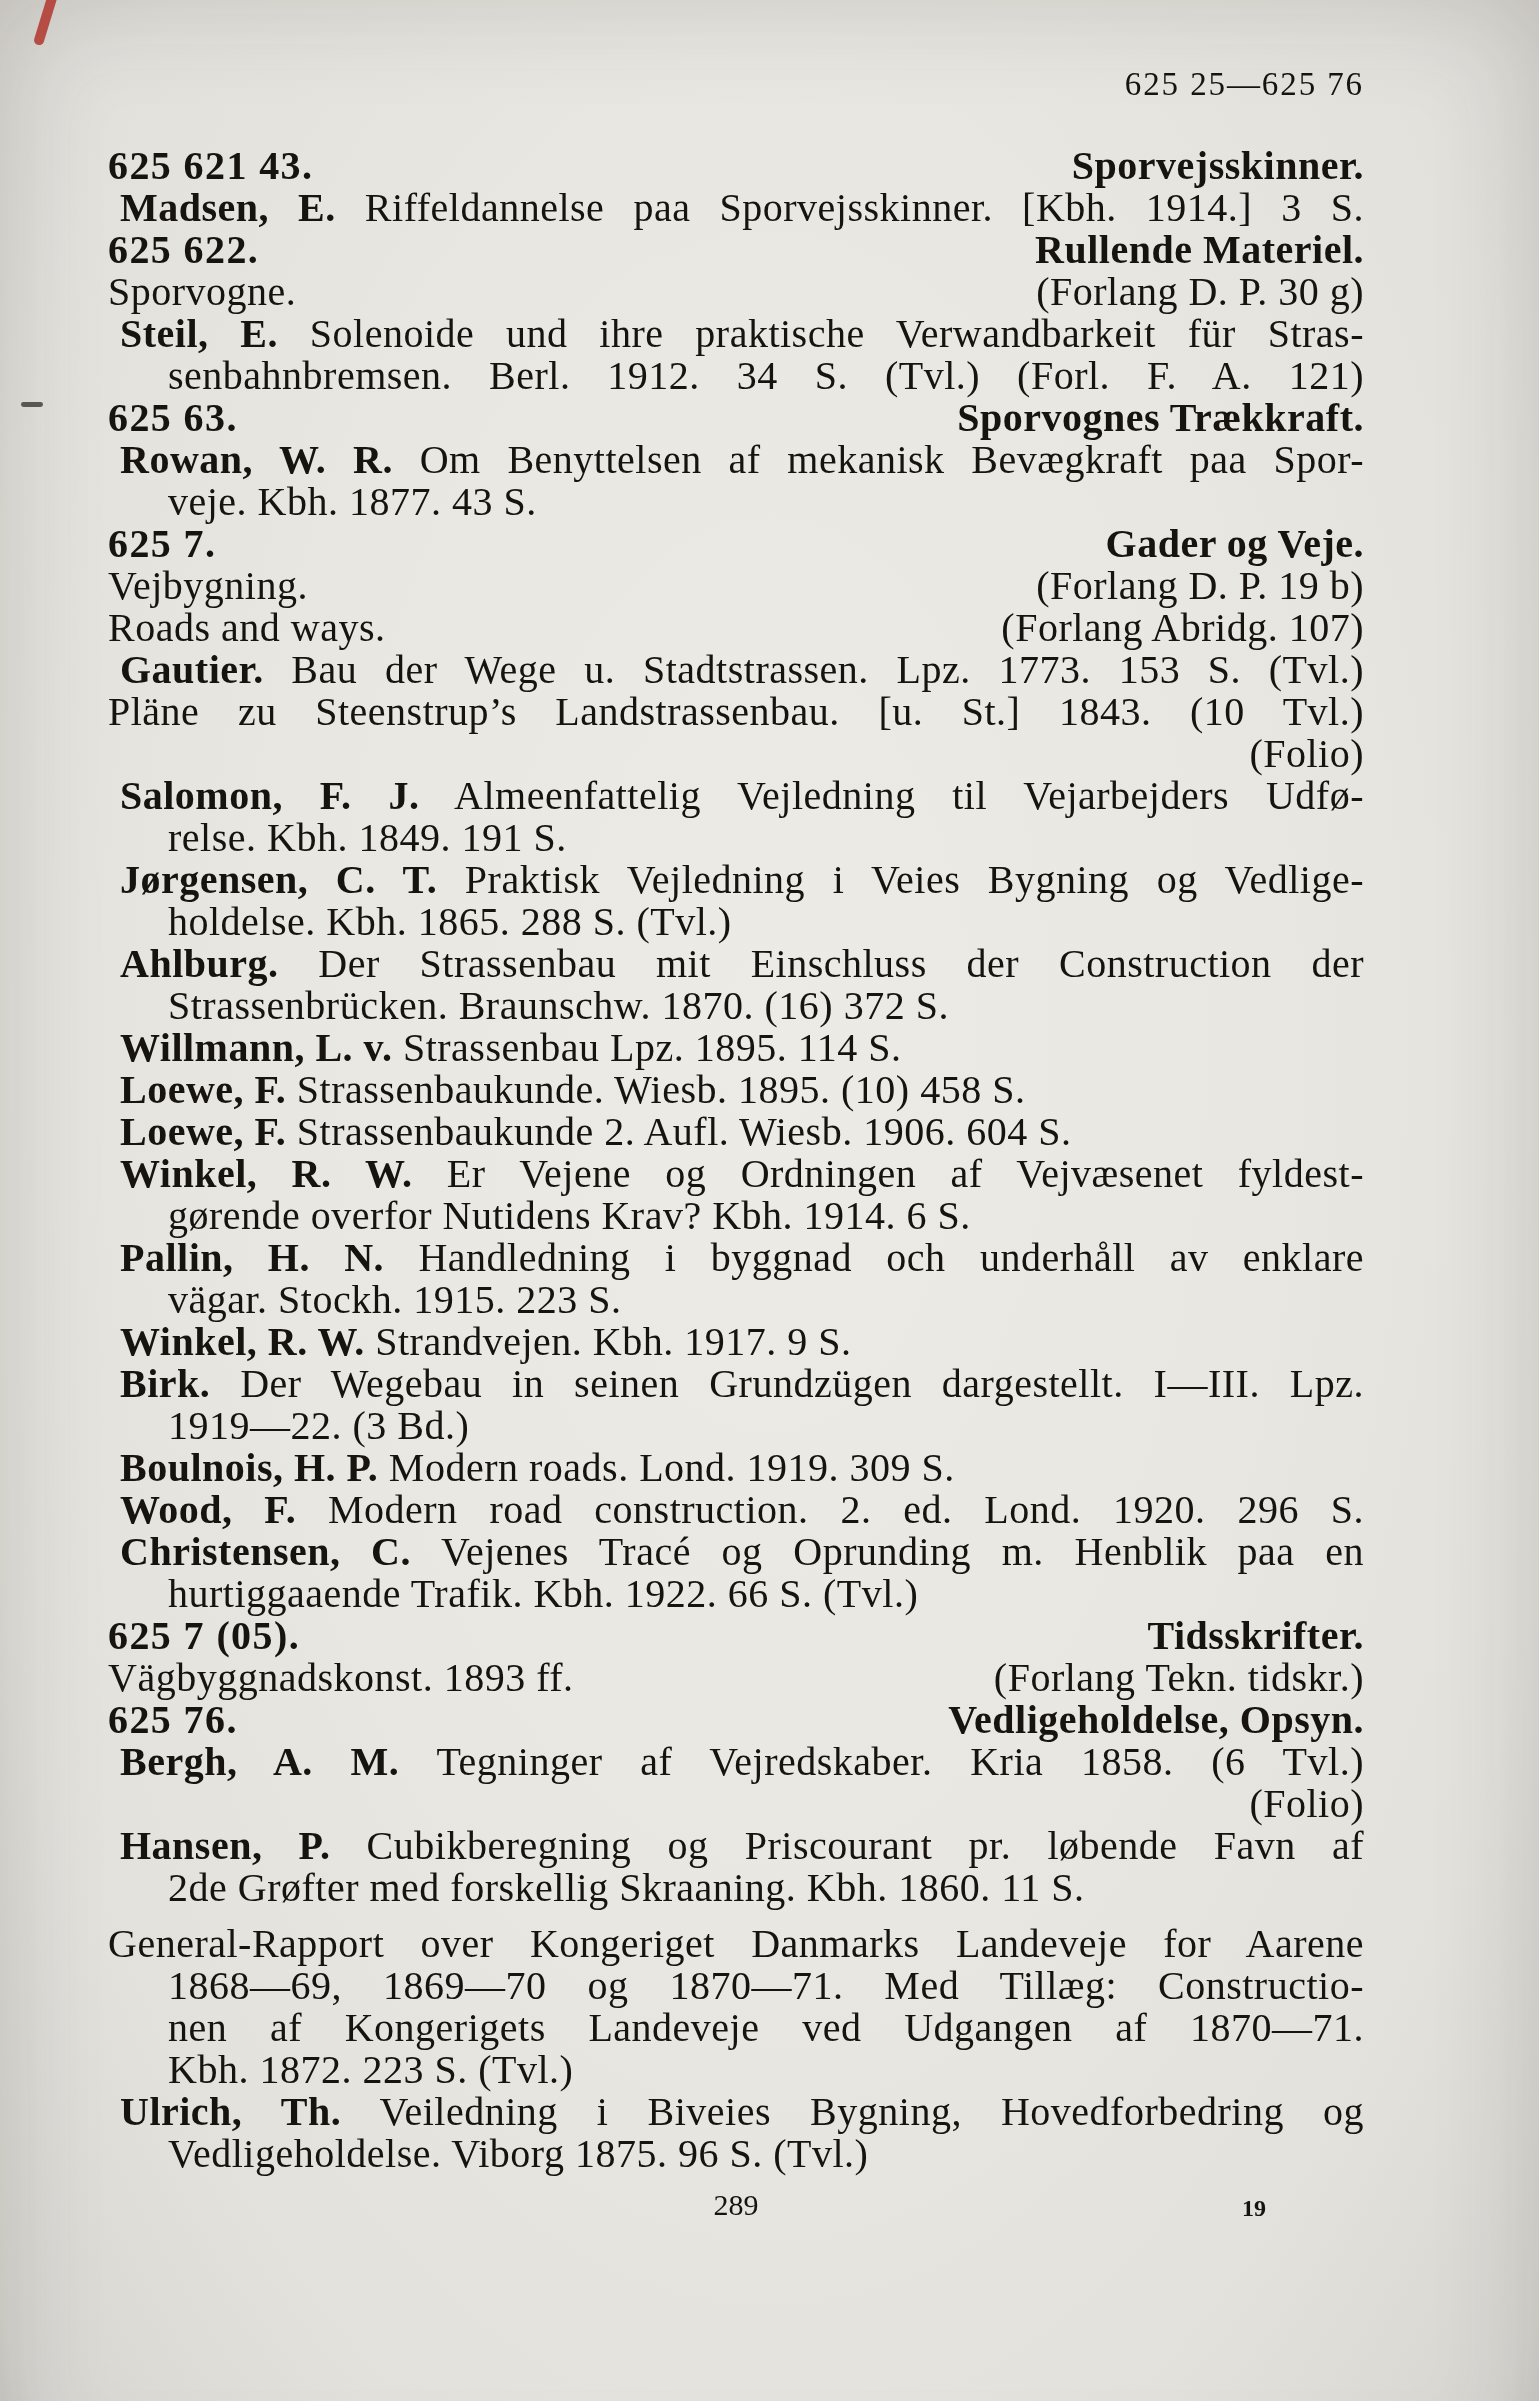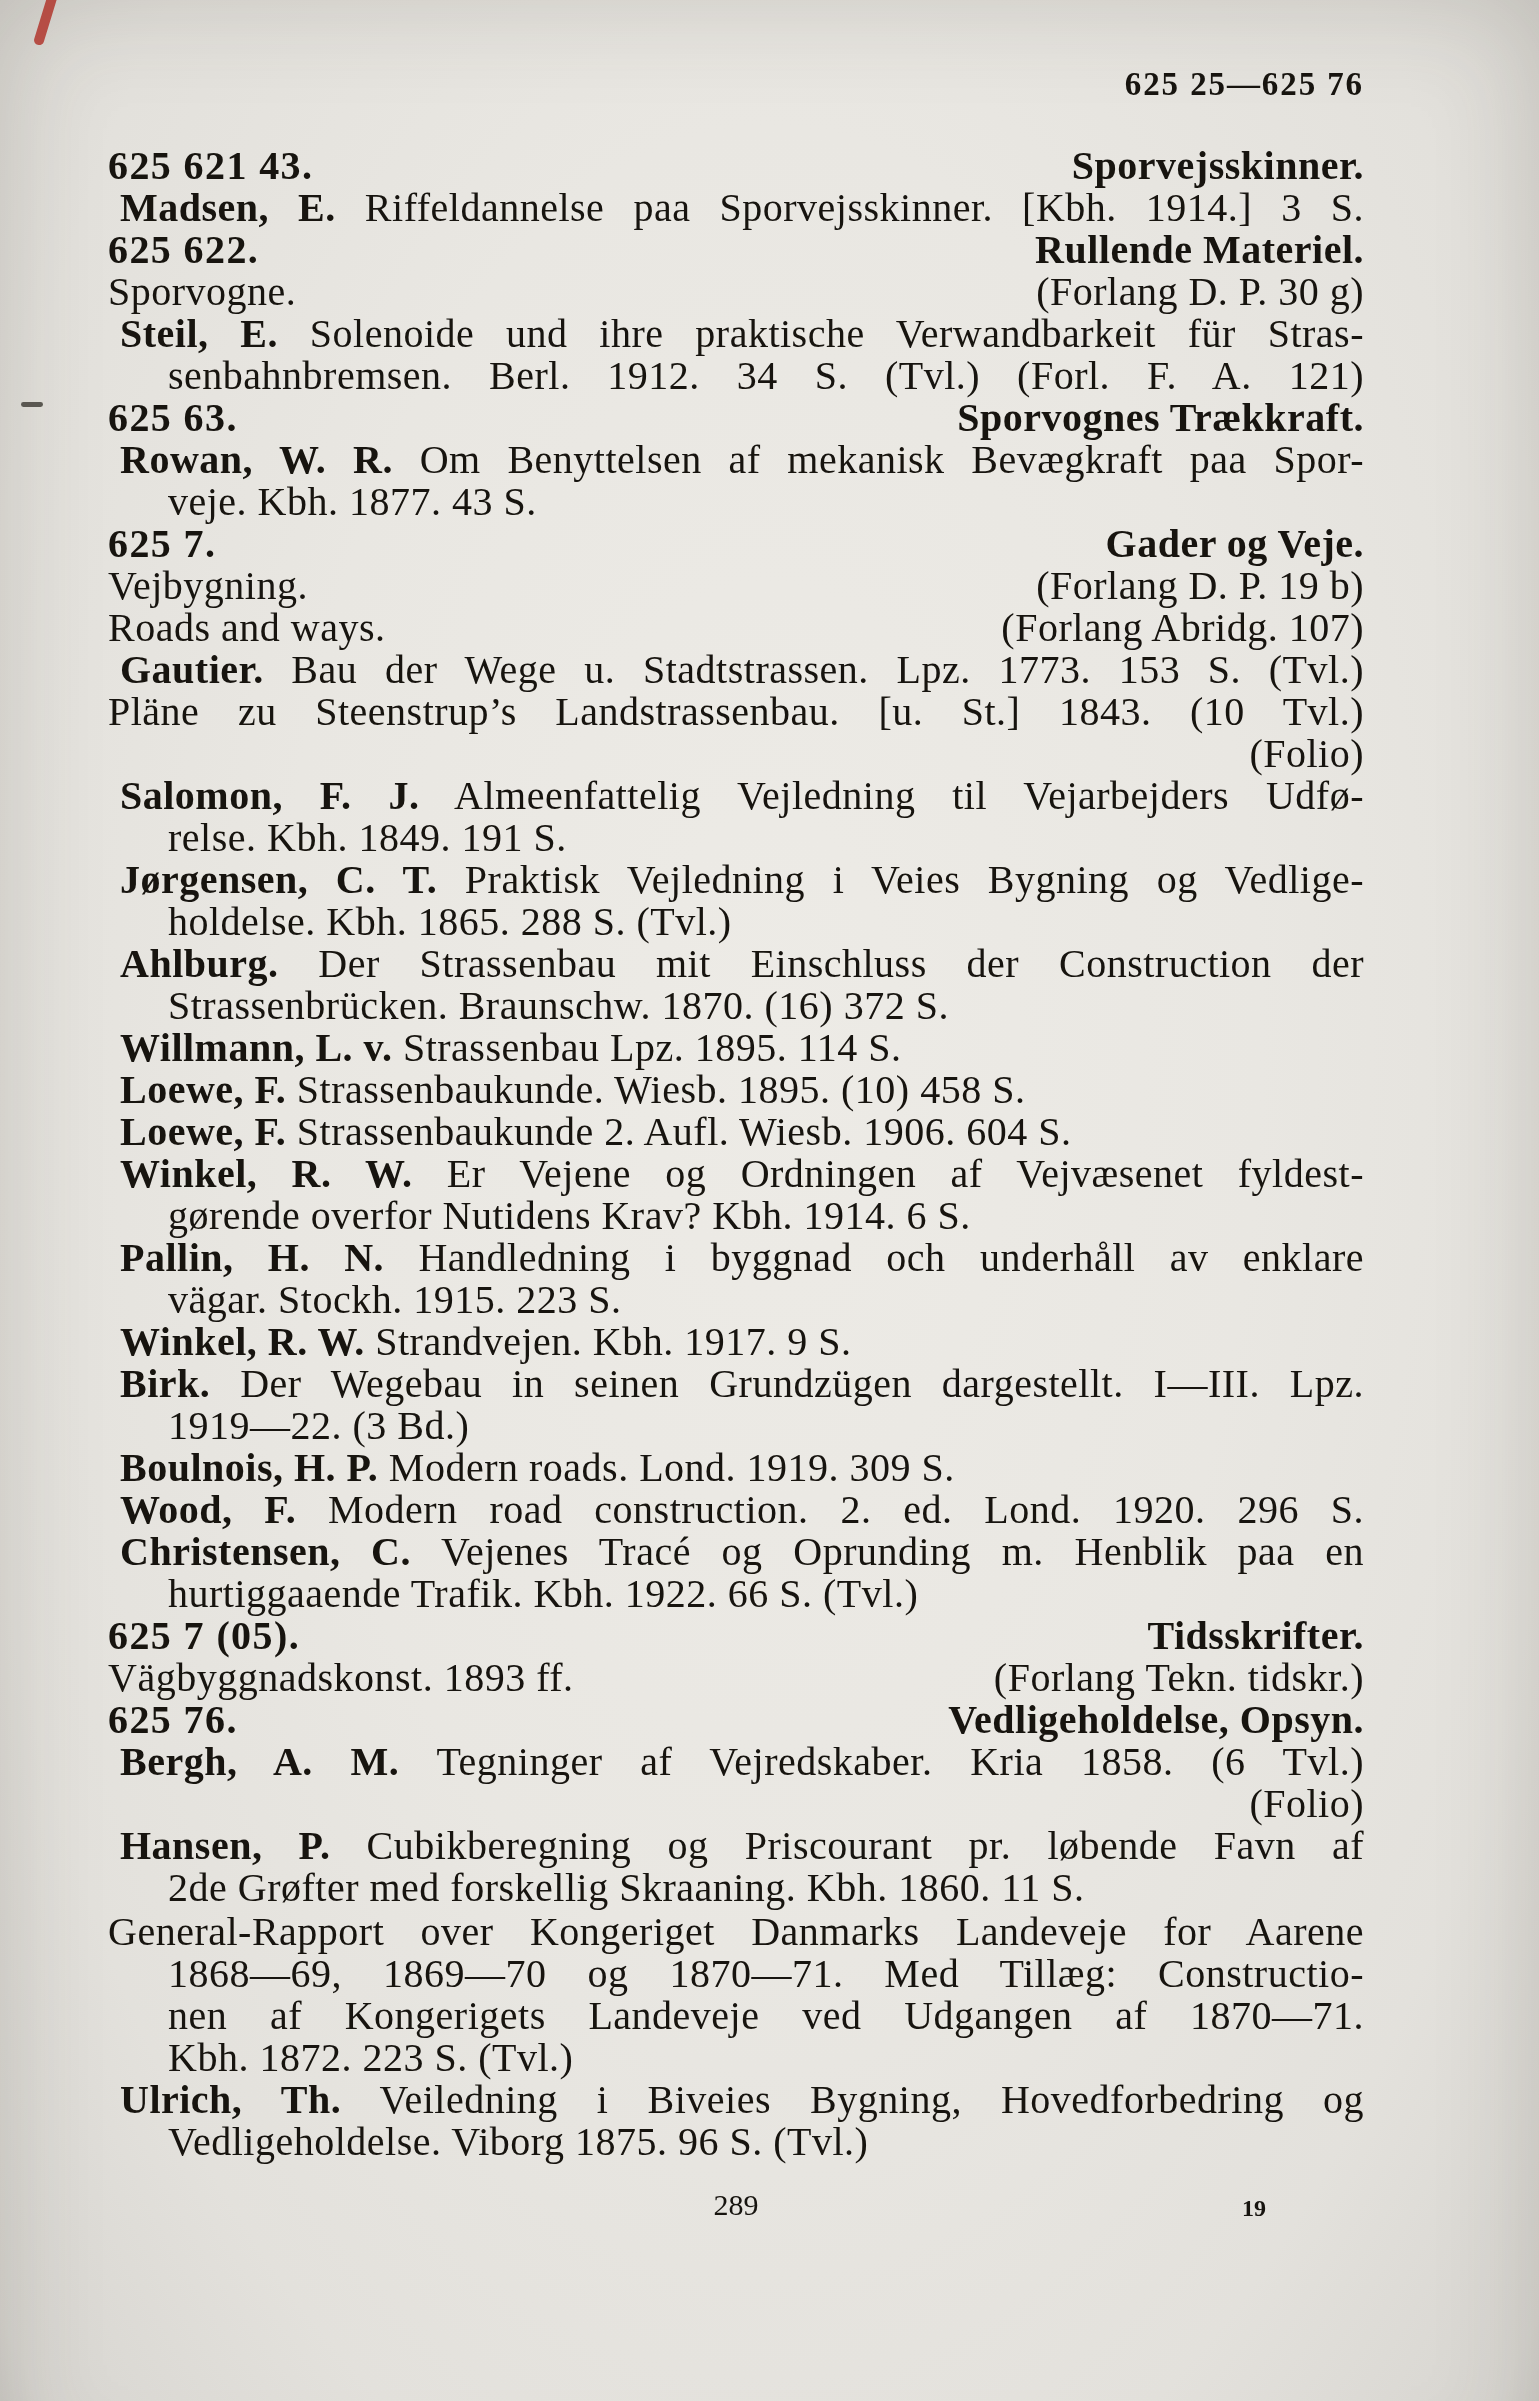--- a/index.html
+++ b/index.html
@@ -41,36 +41,36 @@
     opacity: 0.8;
   }
 
   
   .running-header {
     position: absolute;
     top: 66px;
     left: 108px;
     width: 1256px;
     text-align: right;
-    font-weight: 700;
+    font-weight: 400;
     font-size: 33px;
     letter-spacing: 1.9px;
     white-space: nowrap;
   }
   .entries {
     position: absolute;
     top: 145px;
     left: 108px;
     width: 1256px;
     font-size: 40px;
     line-height: 42px;
     letter-spacing: 0.5px;
   }
   .line { min-height: 42px; }
-  .gap-before { margin-top: 2px; }
+  .gap-before { margin-top: 14px; }
 
   .heading {
     display: flex;
     justify-content: space-between;
     font-weight: 700;
   }
   .heading .num { letter-spacing: 1.4px; white-space: nowrap; }
   .heading .title { white-space: nowrap; }
 
   .split {

